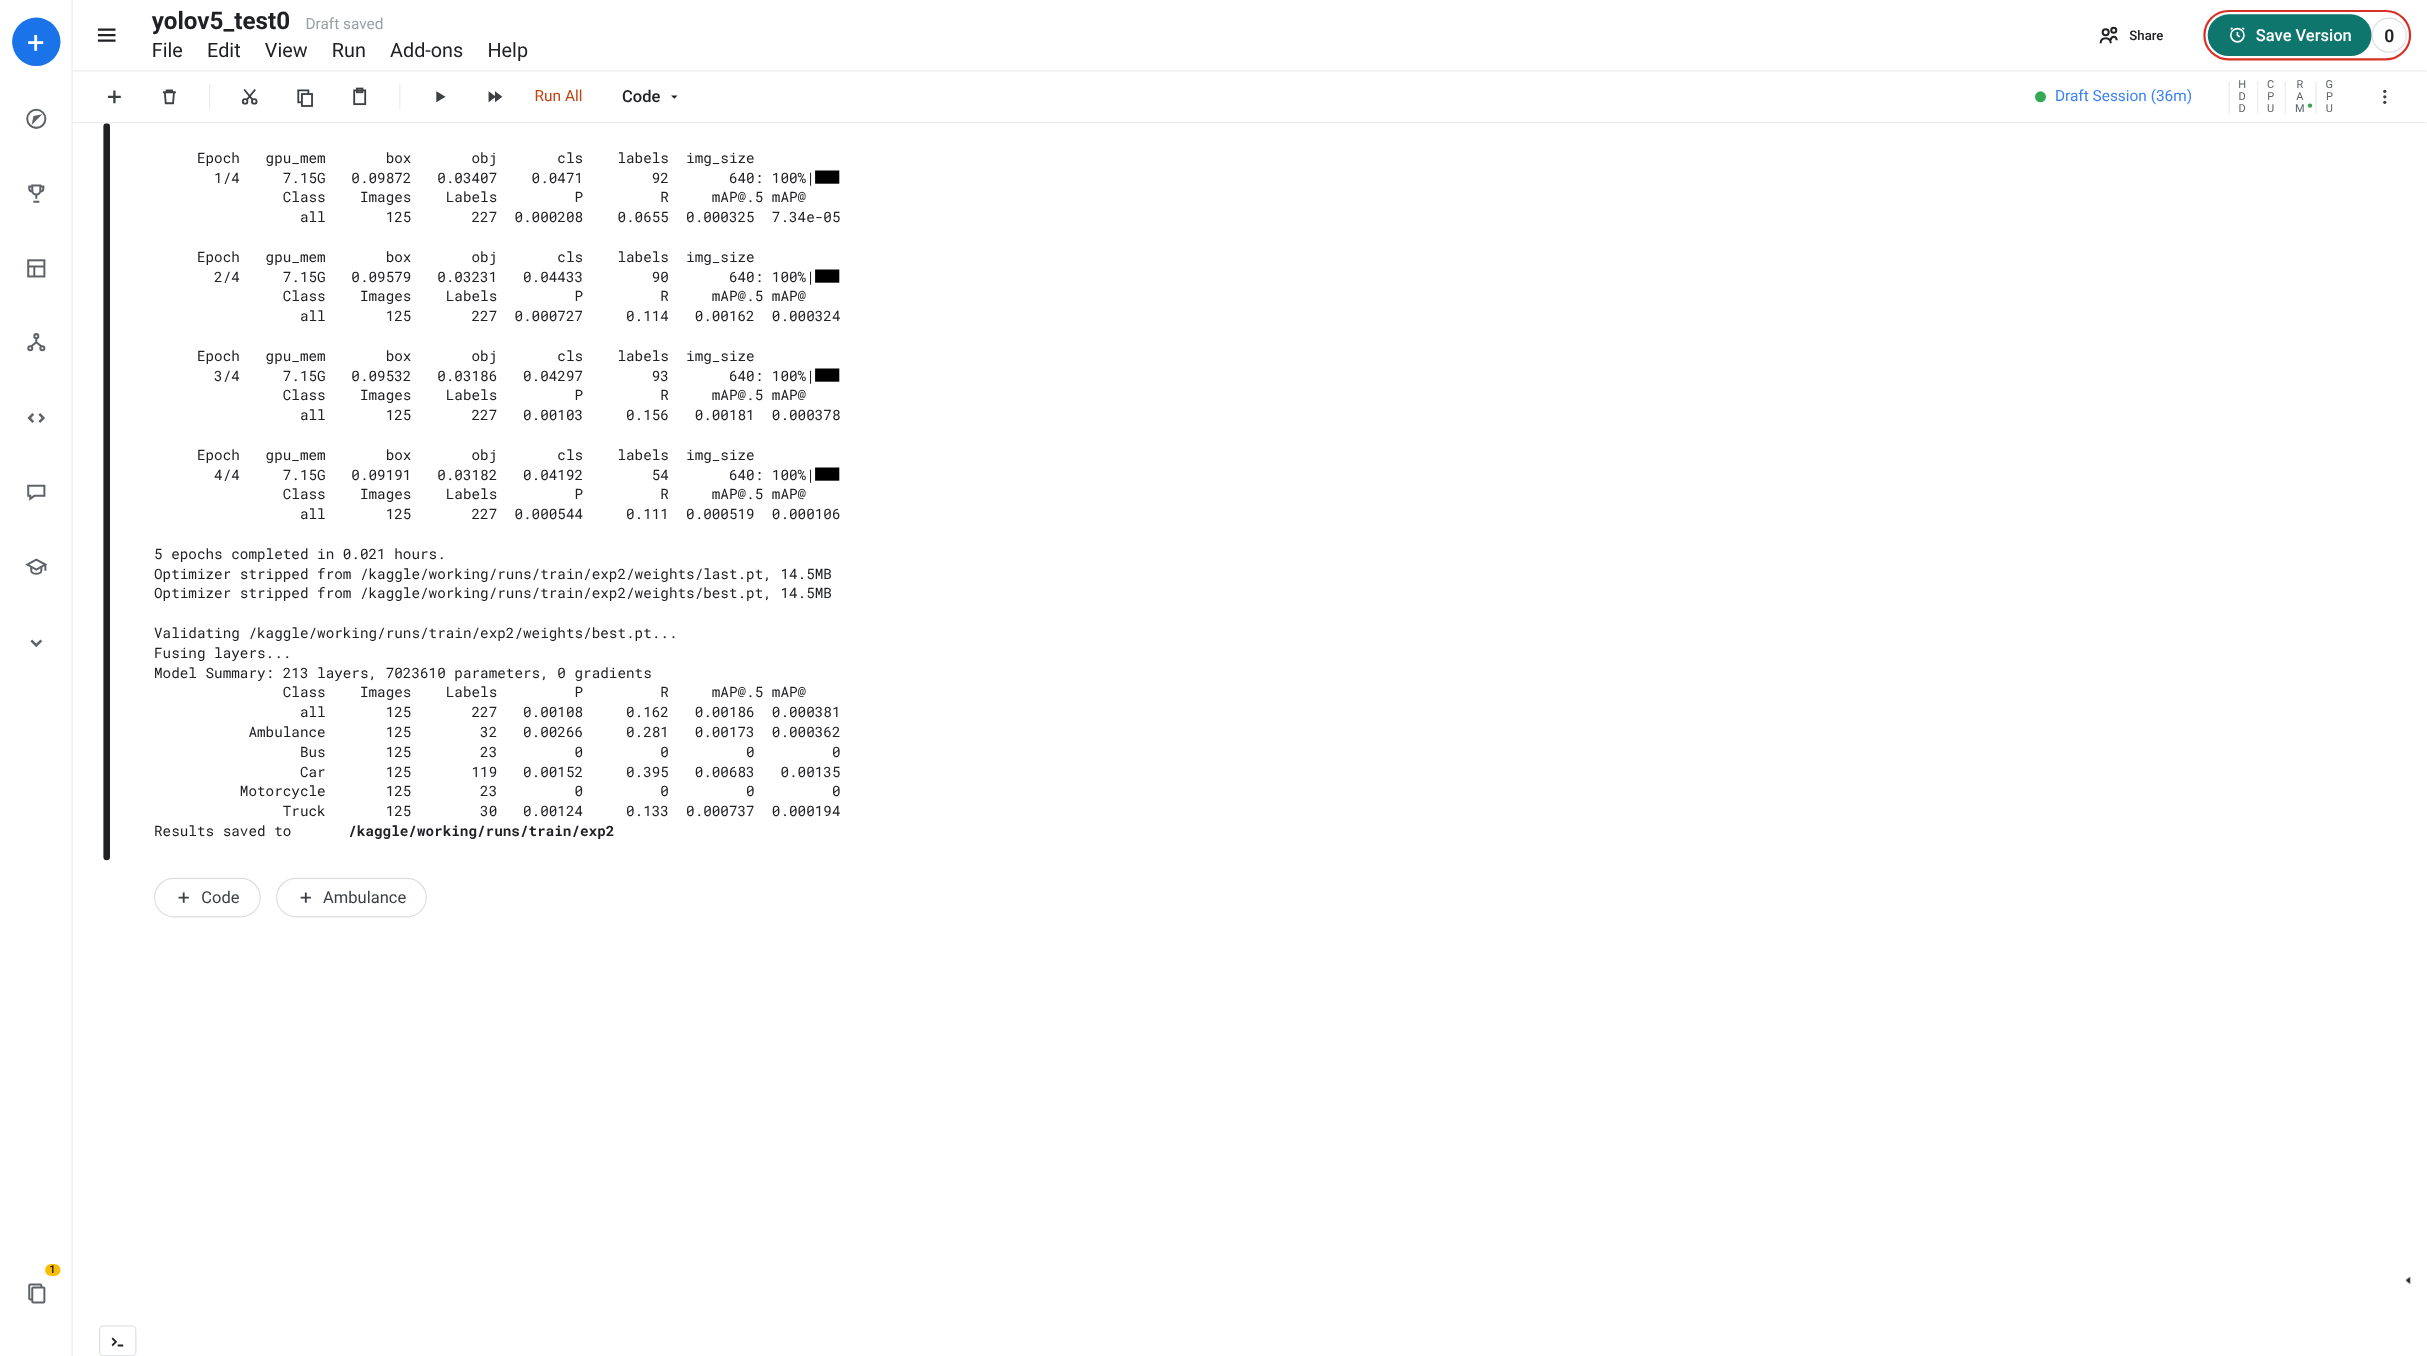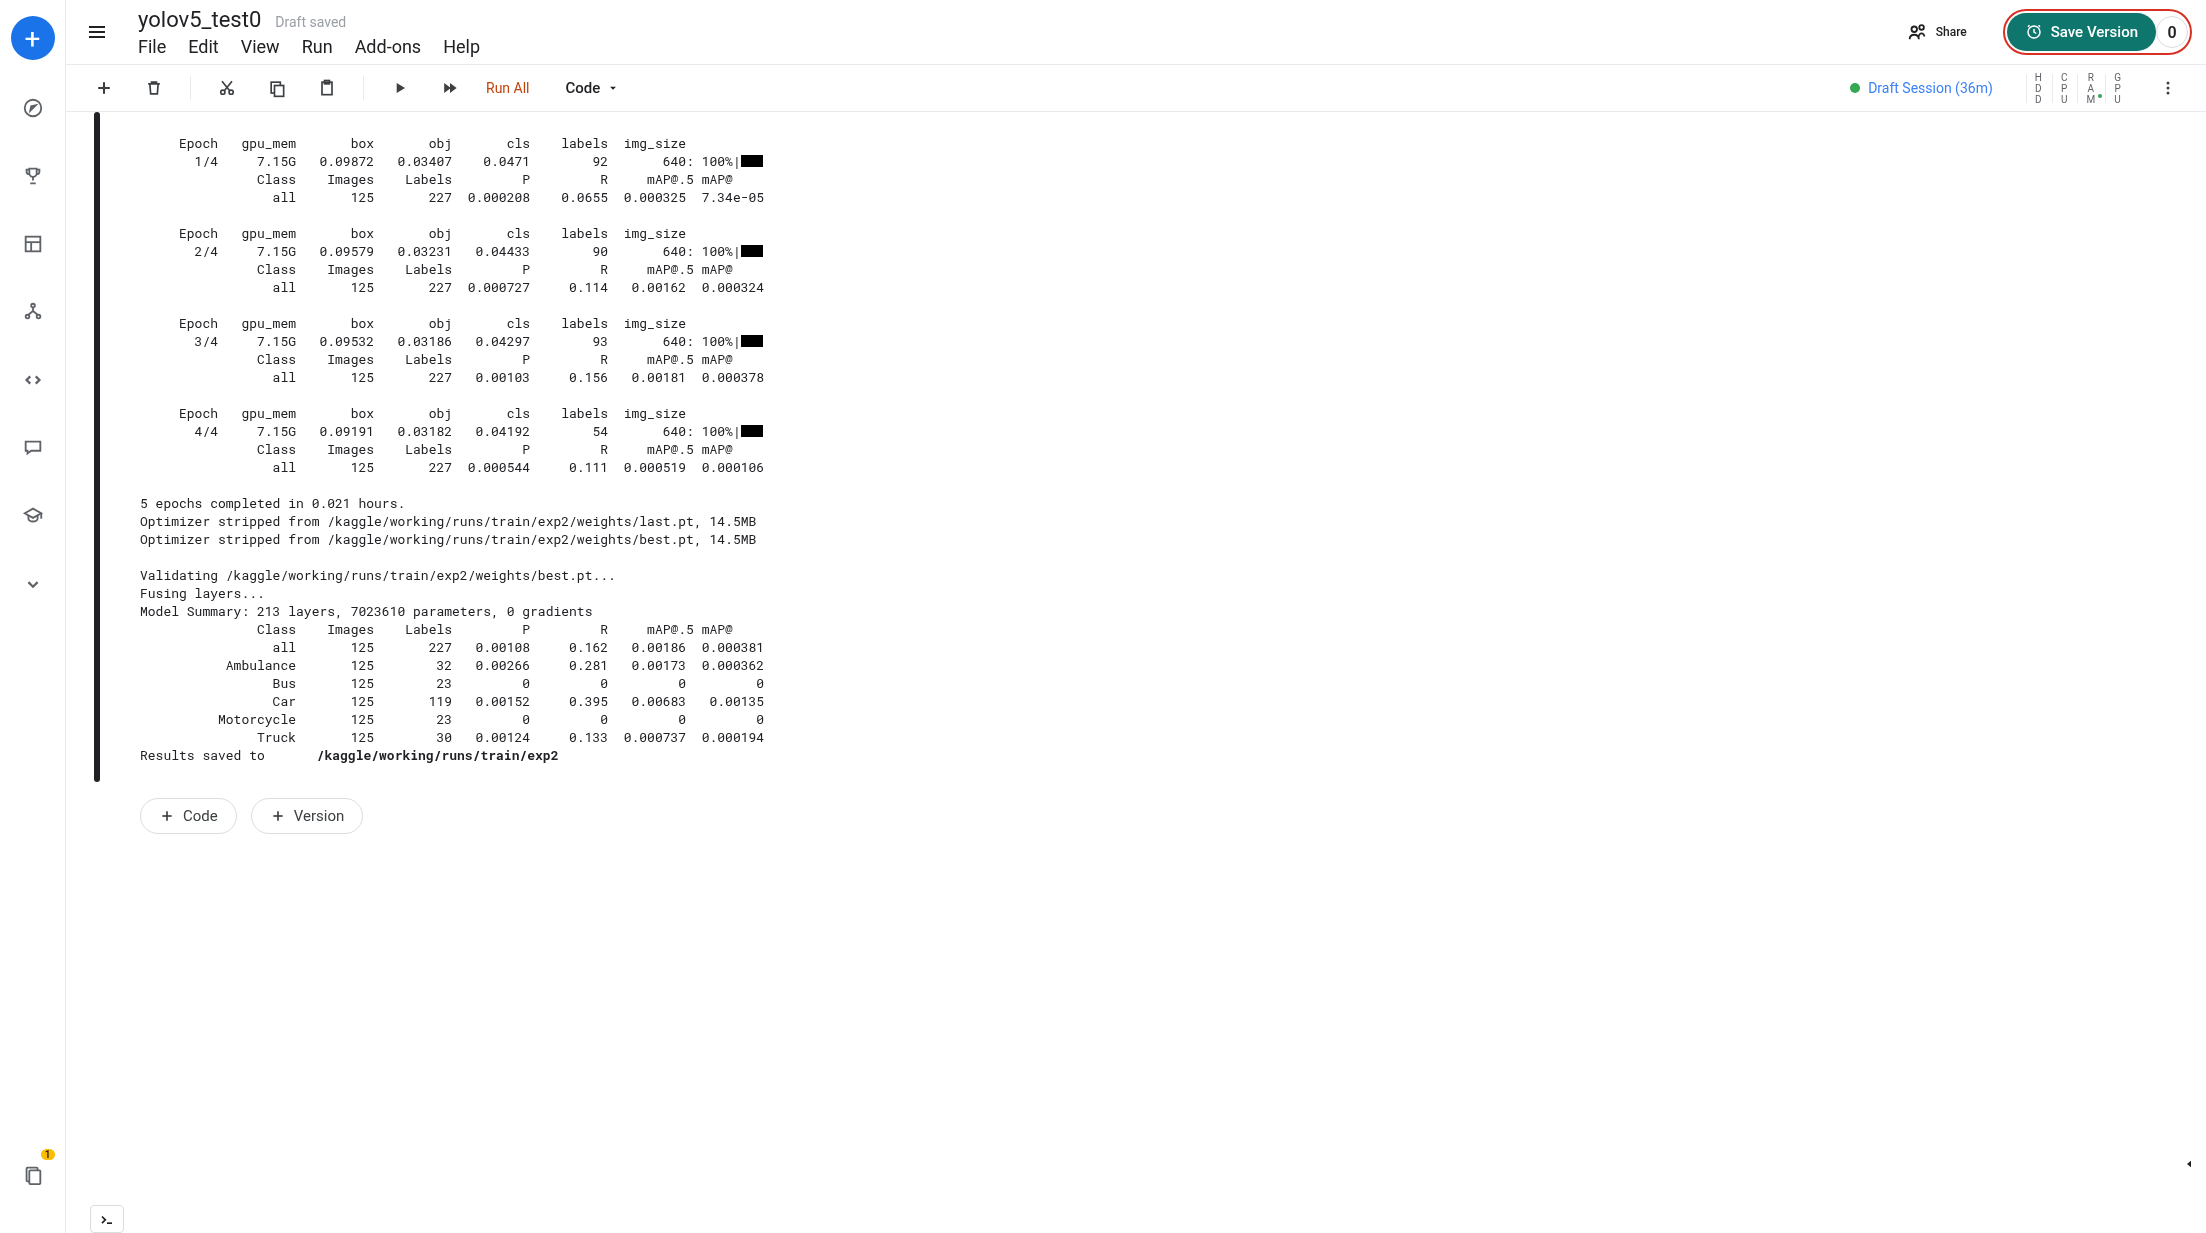--- a/index.html
+++ b/index.html
@@ -16,21 +16,21 @@
 .rail-stack { position: relative; }
 .rail-stack .badge { position: absolute; top: -6px; right: -2px; background: #fbbc04; color: #202124; border-radius: 8px; font-size: 10px; padding: 0 4px; font-weight: 600; }
 
 
 .main { flex: 1; display: flex; flex-direction: column; min-width: 0; }
 
 .topbar { height: 64px; display: flex; align-items: center; padding: 0 14px; gap: 18px; }
 .hamburger { width: 34px; height: 34px; display: flex; align-items: center; justify-content: center; cursor: pointer; }
 .title-block { display: flex; flex-direction: column; margin-left: 6px; }
 .title-row { display: flex; align-items: baseline; gap: 14px; }
-.title { font-size: 22px; font-weight: 400; color: #202124; }
+.title { font-size: 22px; font-weight: 700; color: #202124; }
 .draft-saved { font-size: 14px; color: #9aa0a6; }
 .menubar { display: flex; gap: 22px; font-size: 18px; color: #202124; margin-top: 4px; }
 .menubar span { cursor: pointer; }
 .topbar-spacer { flex: 1; }
 .share { display: flex; align-items: center; gap: 8px; font-size: 12px; font-weight: 500; cursor: pointer; margin-right: 18px; }
 .save-version-wrap { border: 2px solid #d93025; border-radius: 26px; padding: 2px; display: flex; align-items: center; }
 .save-version { background: #0f766e; color: #fff; border-radius: 22px; padding: 10px 18px; display: flex; align-items: center; gap: 8px; font-size: 15px; font-weight: 500; cursor: pointer; }
 .sv-count { background: #fff; color: #202124; border: 1px solid #dadce0; border-radius: 50%; width: 32px; height: 32px; display: flex; align-items: center; justify-content: center; font-weight: 600; }
 
 
@@ -312,21 +312,21 @@
               <line x1="12" y1="5" x2="12" y2="19"></line>
               <line x1="5" y1="12" x2="19" y2="12"></line>
             </svg>
           <span>Code</span>
         </div>
         <div class="add-btn">
           <svg viewBox="0 0 24 24" width="16" height="16" stroke="currentColor" stroke-width="2.5">
               <line x1="12" y1="5" x2="12" y2="19"></line>
               <line x1="5" y1="12" x2="19" y2="12"></line>
             </svg>
-          <span>Version</span>
+          <span>Ambulance</span>
         </div>
       </div>
 
       <div class="console-handle">
         <svg viewBox="0 0 24 24" width="20" height="20" fill="none" stroke="currentColor" stroke-width="2">
             <polyline points="6,9 10,13 6,17"></polyline>
             <line x1="12" y1="17" x2="18" y2="17"></line>
           </svg>
       </div>
     </div>

